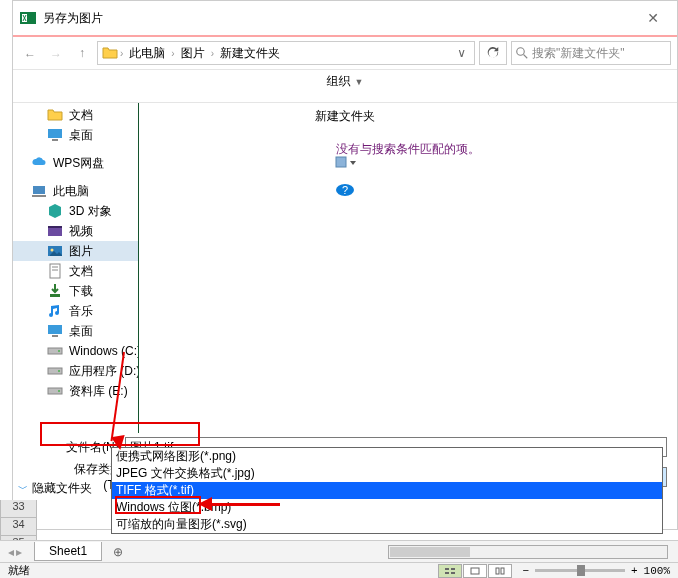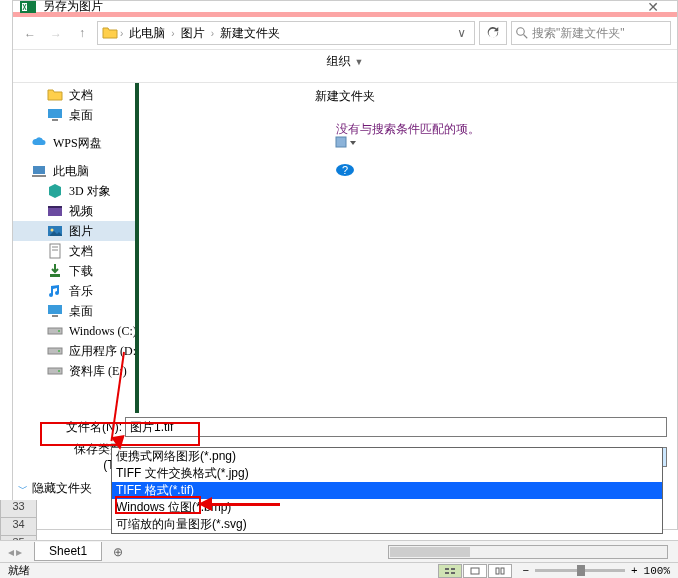--- a/index.html
+++ b/index.html
@@ -1,36 +1,36 @@
 <!DOCTYPE html>
 <html><head>
 <meta charset="utf-8">
 <style>
 * { box-sizing: border-box; margin: 0; padding: 0; }
 body { font-family: "Microsoft YaHei", "Segoe UI", sans-serif; font-size: 12px; background: #fff; width: 678px; height: 578px; position: relative; overflow: hidden; }
 .dialog { position: absolute; left: 12px; top: 0; width: 666px; height: 530px; background: #fff; border: 1px solid #ccc; }
-.titlebar { height: 16px; display: flex; align-items: center; padding: 0 4px; border-bottom: 5px solid #fca5a5; }
+.titlebar { height: 36px; display: flex; align-items: center; padding: 0 4px; border-bottom: 2px solid #fca5a5; }
 .app-icon { width: 18px; height: 18px; margin: 0 6px 0 2px; }
 .titlebar-title { flex: 1; font-size: 12px; }
 .close-x { width: 40px; text-align: center; font-size: 14px; color: #666; cursor: pointer; }
 .nav-row { height: 32px; display: flex; align-items: center; padding: 0 6px; gap: 4px; }
 .nav-btn { width: 22px; height: 22px; display: inline-flex; align-items: center; justify-content: center; color: #888; }
 .breadcrumb { flex: 1; display: flex; align-items: center; border: 1px solid #ccc; height: 24px; padding: 0 4px; gap: 2px; }
 .folder-ico { width: 16px; height: 16px; }
 .crumb { padding: 0 4px; }
 .crumb-sep { color: #999; font-size: 10px; }
 .dd-caret { color: #666; padding: 0 4px; }
 .refresh-box { width: 28px; height: 24px; border: 1px solid #ccc; display: flex; align-items: center; justify-content: center; }
 .search-box { width: 160px; height: 24px; border: 1px solid #ccc; display: flex; align-items: center; padding: 0 4px; gap: 4px; color: #888; }
 .toolbar-row { height: 34px; display: flex; align-items: center; padding: 0 8px; gap: 12px; border-top: 1px solid #e5e5e5; border-bottom: 1px solid #e5e5e5; background: #fff; flex-direction: column; }
 .toolbar-row .spacer { flex: 1; }
 .tb-btn { padding: 3px 6px; display: inline-flex; align-items: center; gap: 4px; }
 .help-ico { width: 18px; height: 18px; border-radius: 50%; background: #0b7dda; color: #fff; display: flex; align-items: center; justify-content: center; font-size: 11px; }
 .body-split { display: flex; height: 330px; }
-.sidebar { width: 126px; border-right: 4px solid #14532d; overflow: hidden; padding-top: 2px; font-family: Liberation Serif, serif; }
+.sidebar { width: 126px; border-right: 1px solid #14532d; overflow: hidden; padding-top: 2px; }
 .tree-item { height: 20px; display: flex; align-items: center; padding-left: 18px; gap: 6px; white-space: nowrap; }
 .tree-item.indent { padding-left: 34px; }
 .tree-item.selected { background: #d8e6f2; }
 .tree-ico { width: 16px; height: 16px; flex-shrink: 0; }
 .main-pane { flex: 1; display: flex; align-items: flex-start; justify-content: center; padding-top: 38px; color: #701a75; }
 .fields { padding: 4px 10px 0 46px; }
 .field-row { display: flex; align-items: center; margin-bottom: 4px; position: relative; }
 .field-label { width: 66px; text-align: right; padding-right: 3px; font-size: 12px; }
 .field-input { flex: 1; height: 20px; border: 1px solid #7a7a7a; padding: 0 4px; font-size: 12px; background: #fff; }
 .combo { flex: 1; height: 20px; border: 1px solid #7a7a7a; background: #cde8ff; display: flex; align-items: center; padding: 0 4px; justify-content: space-between; }
@@ -245,21 +245,21 @@
         <span style="font-size:10px">▾</span>
       </div>
     </div>
   </div>
 </div>
 
 <div class="red-box1"></div>
 
 <div class="dropdown-list" id="ddlist">
     <div class="dd-item">便携式网络图形(*.png)</div>
-    <div class="dd-item">TIFF 文件交换格式(*.jpg)</div>
+    <div class="dd-item">JPEG 文件交换格式(*.jpg)</div>
     <div class="dd-item hover">TIFF 格式(*.tif)</div>
     <div class="dd-item">Windows 位图(*.bmp)</div>
     <div class="dd-item">可缩放的向量图形(*.svg)</div>
   </div>
 <div class="red-box2"></div>
 
 <div class="hide-folders">
   <span style="color:#0b7dda;font-size:10px">﹀</span>
   <span>隐藏文件夹</span>
 </div>

